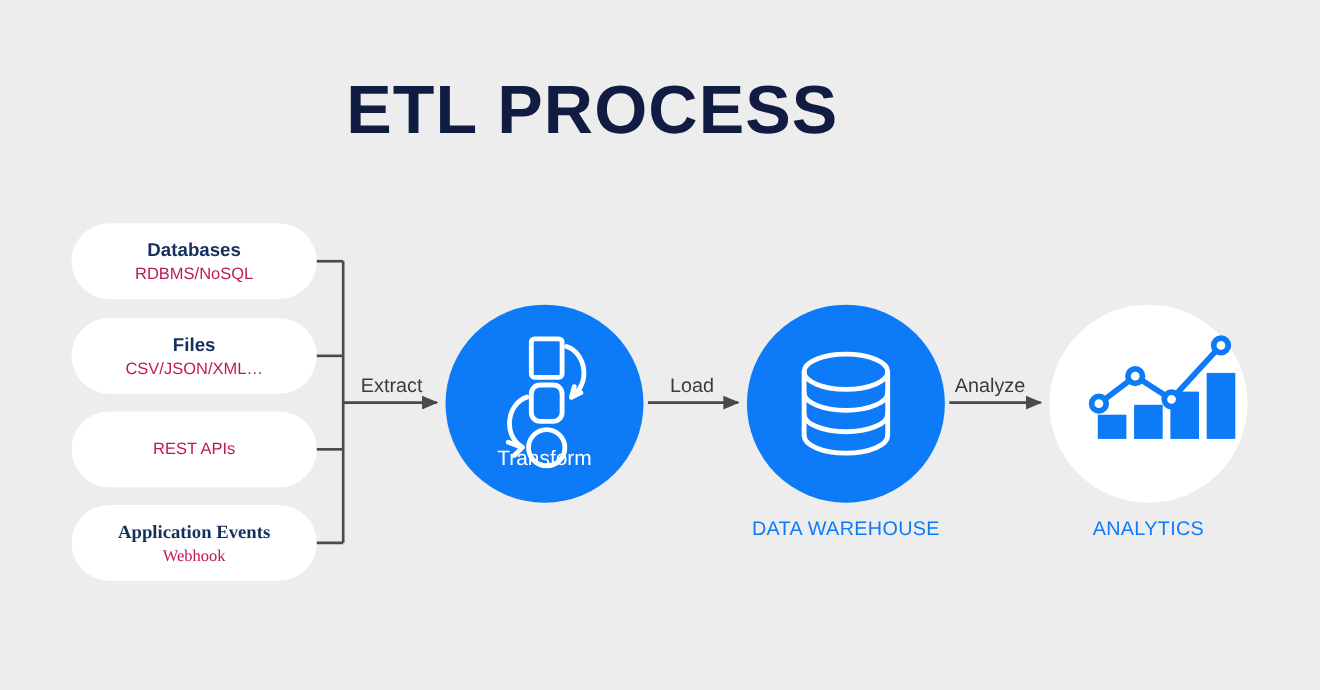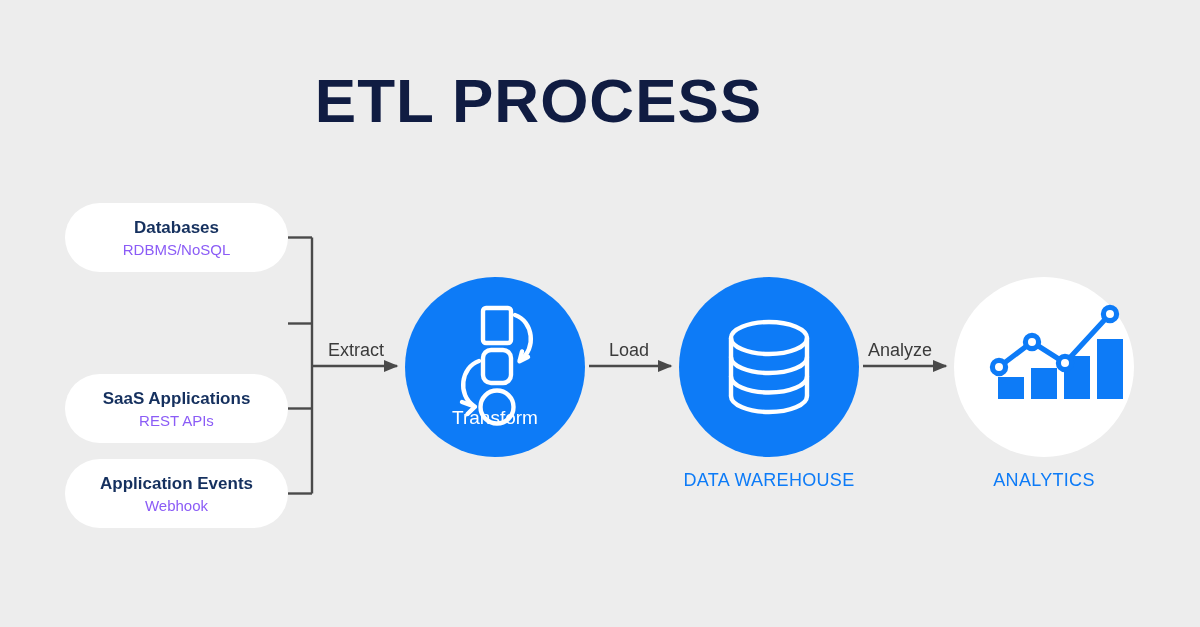--- a/index.html
+++ b/index.html
@@ -51,29 +51,29 @@
   .source-title {
     font-size: 17px;
     font-weight: 700;
     color: #15305e;
     line-height: 23px;
     white-space: nowrap;
   }
   .source-sub {
     font-size: 15px;
     font-weight: 400;
-    color: #8b5cf6;
+    color: #be185d;
     line-height: 20px;
     margin-top: 1px;
     white-space: nowrap;
   }
   #src-0 { top: 203px; }
   #src-1 { top: 289px; }
   #src-2 { top: 374px; }
-  #src-3 { top: 459px; }
+  #src-3 { top: 459px; font-family: Liberation Serif, serif; }
 
   
   #wires {
     position: absolute;
     left: 0;
     top: 0;
     width: 1200px;
     height: 627px;
     pointer-events: none;
   }
@@ -142,22 +142,25 @@
 <body>
 
 <div id="canvas">
 
   <div class="title">ETL PROCESS</div>
 
   <div class="source-box" id="src-0">
     <div class="source-title">Databases</div>
     <div class="source-sub">RDBMS/NoSQL</div>
   </div>
+  <div class="source-box" id="src-1">
+    <div class="source-title">Files</div>
+    <div class="source-sub">CSV/JSON/XML…</div>
+  </div>
   <div class="source-box" id="src-2">
-    <div class="source-title">SaaS Applications</div>
     <div class="source-sub">REST APIs</div>
   </div>
   <div class="source-box" id="src-3">
     <div class="source-title">Application Events</div>
     <div class="source-sub">Webhook</div>
   </div>
 
   <svg id="wires" viewBox="0 0 1200 627">
     <defs>
       <marker id="arrowhead" markerWidth="7" markerHeight="7" refX="5.6" refY="3.1" orient="auto" markerUnits="strokeWidth">

